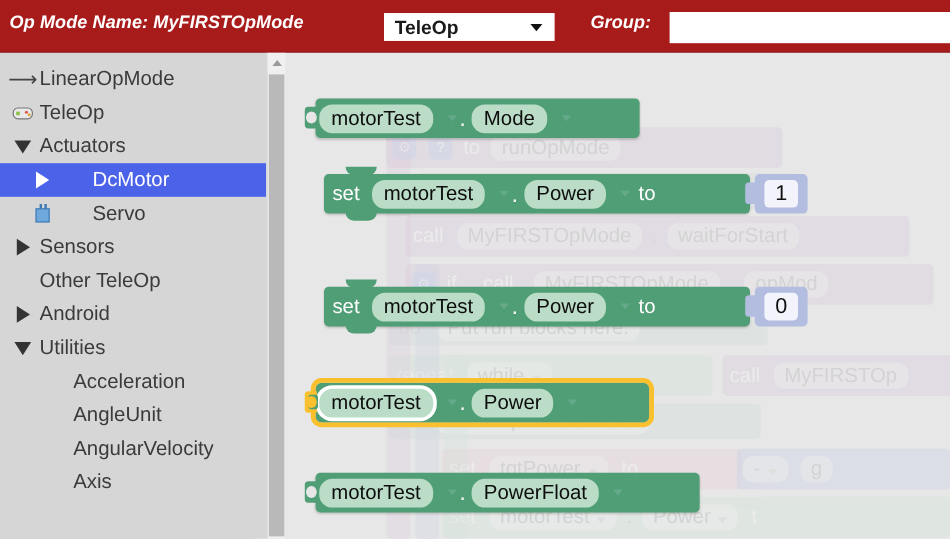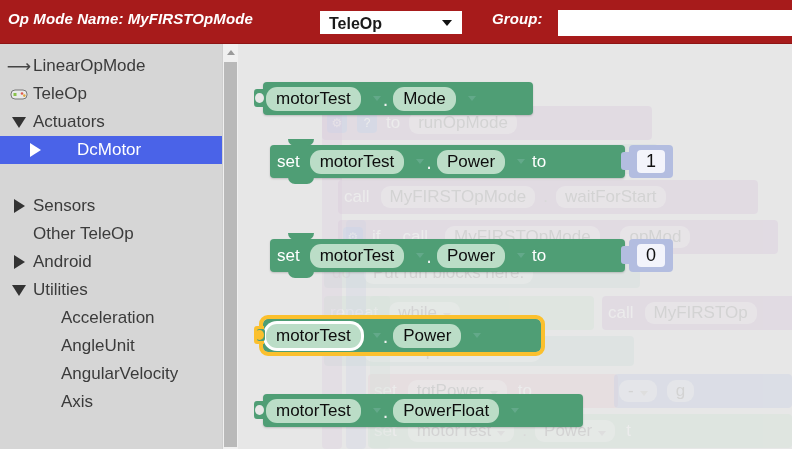--- a/index.html
+++ b/index.html
@@ -230,20 +230,30 @@
         <span class="arrow-down"></span>
       </span>
       <span class="tree-label">Actuators</span>
     </div>
     <div class="tree-row selected pad-1" style="top: 92px;">
       <span class="tw-icon">
         <span class="arrow-right"></span>
       </span>
       <span class="tree-label">DcMotor</span>
     </div>
+    <div class="tree-row pad-1" style="top: 120px;">
+      <span class="tw-icon">
+        <svg width="15" height="16" viewBox="0 0 15 16">
+          <rect x="2" y="4" width="11" height="11" fill="#6fa8dc" stroke="#3d7ab5"></rect>
+          <rect x="5" y="0" width="2" height="4" fill="#3d7ab5"></rect>
+          <rect x="9" y="0" width="2" height="4" fill="#3d7ab5"></rect>
+        </svg>
+      </span>
+      <span class="tree-label">Servo</span>
+    </div>
     <div class="tree-row pad-0" style="top: 148px;">
       <span class="tw-icon">
         <span class="arrow-right"></span>
       </span>
       <span class="tree-label">Sensors</span>
     </div>
     <div class="tree-row pad-0" style="top: 176px;">
       <span class="tw-icon"></span>
       <span class="tree-label">Other TeleOp</span>
     </div>

